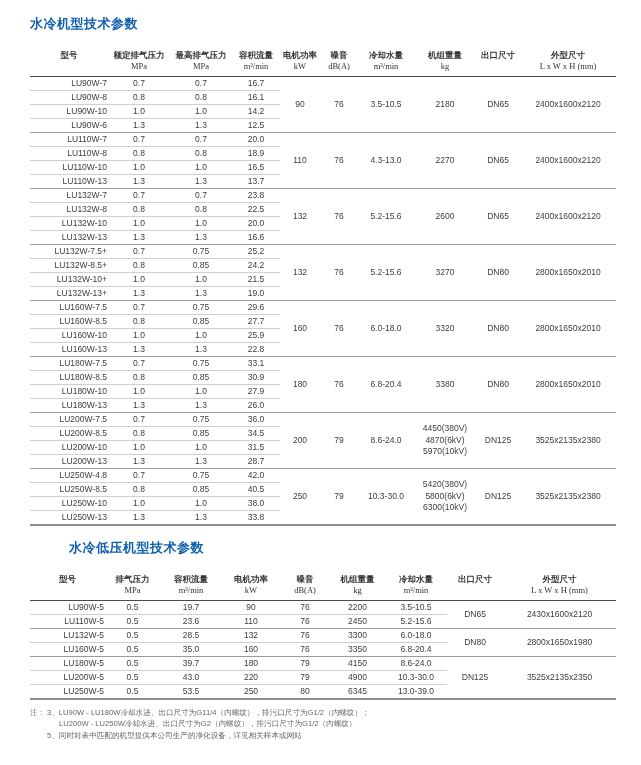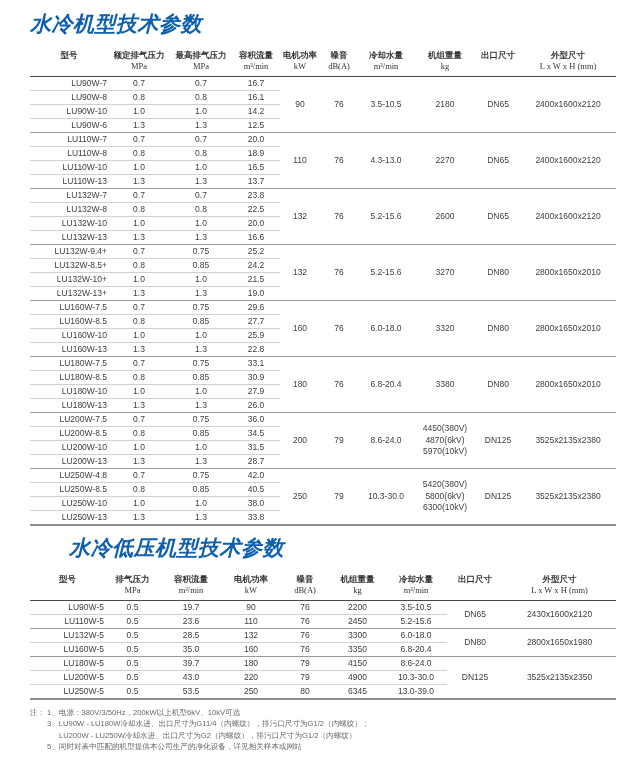--- a/index.html
+++ b/index.html
@@ -1,19 +1,19 @@
 <!DOCTYPE html>
 <html><head>
 <meta charset="utf-8">
 <style>
   :root{ --accent:#0e5fae; --dark-line:#4a4a4a; --group-line:#9a9a9a; --thin-line:#d0d0d0; --txt:#3d3d3d; }
   *{box-sizing:border-box;}
   body{margin:0;background:#ffffff;font-family:"Liberation Sans","DejaVu Sans",sans-serif;}
   .page{width:641px;height:765px;padding:10px 25px 8px 30px;background:#fff;overflow:hidden;}
-  .sec-title{font-size:21px;line-height:24px;font-weight:700;color:var(--accent);margin:2px 0 9px 0;letter-spacing:0.5px;font-style:italic;}
+  .sec-title{font-size:13px;line-height:24px;font-weight:700;color:var(--accent);margin:2px 0 9px 0;letter-spacing:0.5px;}
   section[data-name="section-low-pressure"] .sec-title{margin-top:10px;margin-left:39px;}
   table{width:586px;border-collapse:collapse;table-layout:fixed;border-bottom:2px solid #8f8f8f;margin-top:12px;}
   thead th{font-size:8.5px;color:#333;vertical-align:top;padding:2px 0 4px;border-bottom:1.5px solid var(--dark-line);line-height:11px;font-weight:700;}
   thead .h-unit{font-weight:400;font-family:Liberation Serif, serif;}
   td{font-size:8.5px;color:var(--txt);text-align:center;vertical-align:middle;padding:1px 1px;line-height:11px;height:13px;}
   td.model{text-align:right;padding-left:7px;}
   td.thin{border-bottom:1px solid var(--thin-line);}
   td.gsep{border-bottom:1.5px solid var(--group-line);}
   td.multi{white-space:pre-line;line-height:11.5px;}
   .notes{display:flex;margin-top:7px;font-size:7.6px;color:#666;line-height:11.4px;}
@@ -168,21 +168,21 @@
             <td class="thin" data-name="max-cell">1.0</td>
             <td class="thin" data-name="flow-cell">20.0</td>
           </tr>
           <tr data-name="table-row">
             <td class="model gsep" data-name="model-cell">LU132W-13</td>
             <td class="gsep" data-name="rated-cell">1.3</td>
             <td class="gsep" data-name="max-cell">1.3</td>
             <td class="gsep" data-name="flow-cell">16.6</td>
           </tr>
           <tr data-name="table-row">
-            <td class="model thin" data-name="model-cell">LU132W-9.4+</td>
+            <td class="model thin" data-name="model-cell">LU132W-7.5+</td>
             <td class="thin" data-name="rated-cell">0.7</td>
             <td class="thin" data-name="max-cell">0.75</td>
             <td class="thin" data-name="flow-cell">25.2</td>
             <td rowspan="4" class="power gsep" data-name="power-cell">132</td>
             <td rowspan="4" class="noise gsep" data-name="noise-cell">76</td>
             <td rowspan="4" class="cooling gsep" data-name="cooling-cell">5.2-15.6</td>
             <td rowspan="4" class="weight multi gsep" data-name="weight-cell">3270</td>
             <td rowspan="4" class="outlet gsep" data-name="outlet-cell">DN80</td>
             <td rowspan="4" class="dims gsep" data-name="dims-cell">2800x1650x2010</td>
           </tr>
@@ -454,20 +454,19 @@
             <td class="gsep" data-name="weight-cell">6345</td>
             <td class="gsep" data-name="cooling-cell">13.0-39.0</td>
           </tr>
         </tbody>
     </table>
   </section>
 
   <div class="notes" data-name="footnotes">
     <span class="notes-prefix" data-name="notes-prefix">注：</span>
     <div class="notes-items" id="notesItems" data-name="notes-list">
-        <div class="note-item" data-name="note-item">1、电源：380V/3/50Hz，200kW以上机型6kV、10kV可选</div>
         <div class="note-item" data-name="note-item">3、LU90W - LU180W冷却水进、出口尺寸为G11/4（内螺纹），排污口尺寸为G1/2（内螺纹）；
 LU200W - LU250W冷却水进、出口尺寸为G2（内螺纹），排污口尺寸为G1/2（内螺纹）</div>
         <div class="note-item" data-name="note-item">5、同时对表中匹配的机型提供本公司生产的净化设备，详见相关样本或网站</div>
       </div>
   </div>
 
 </div>
 
 </body></html>

